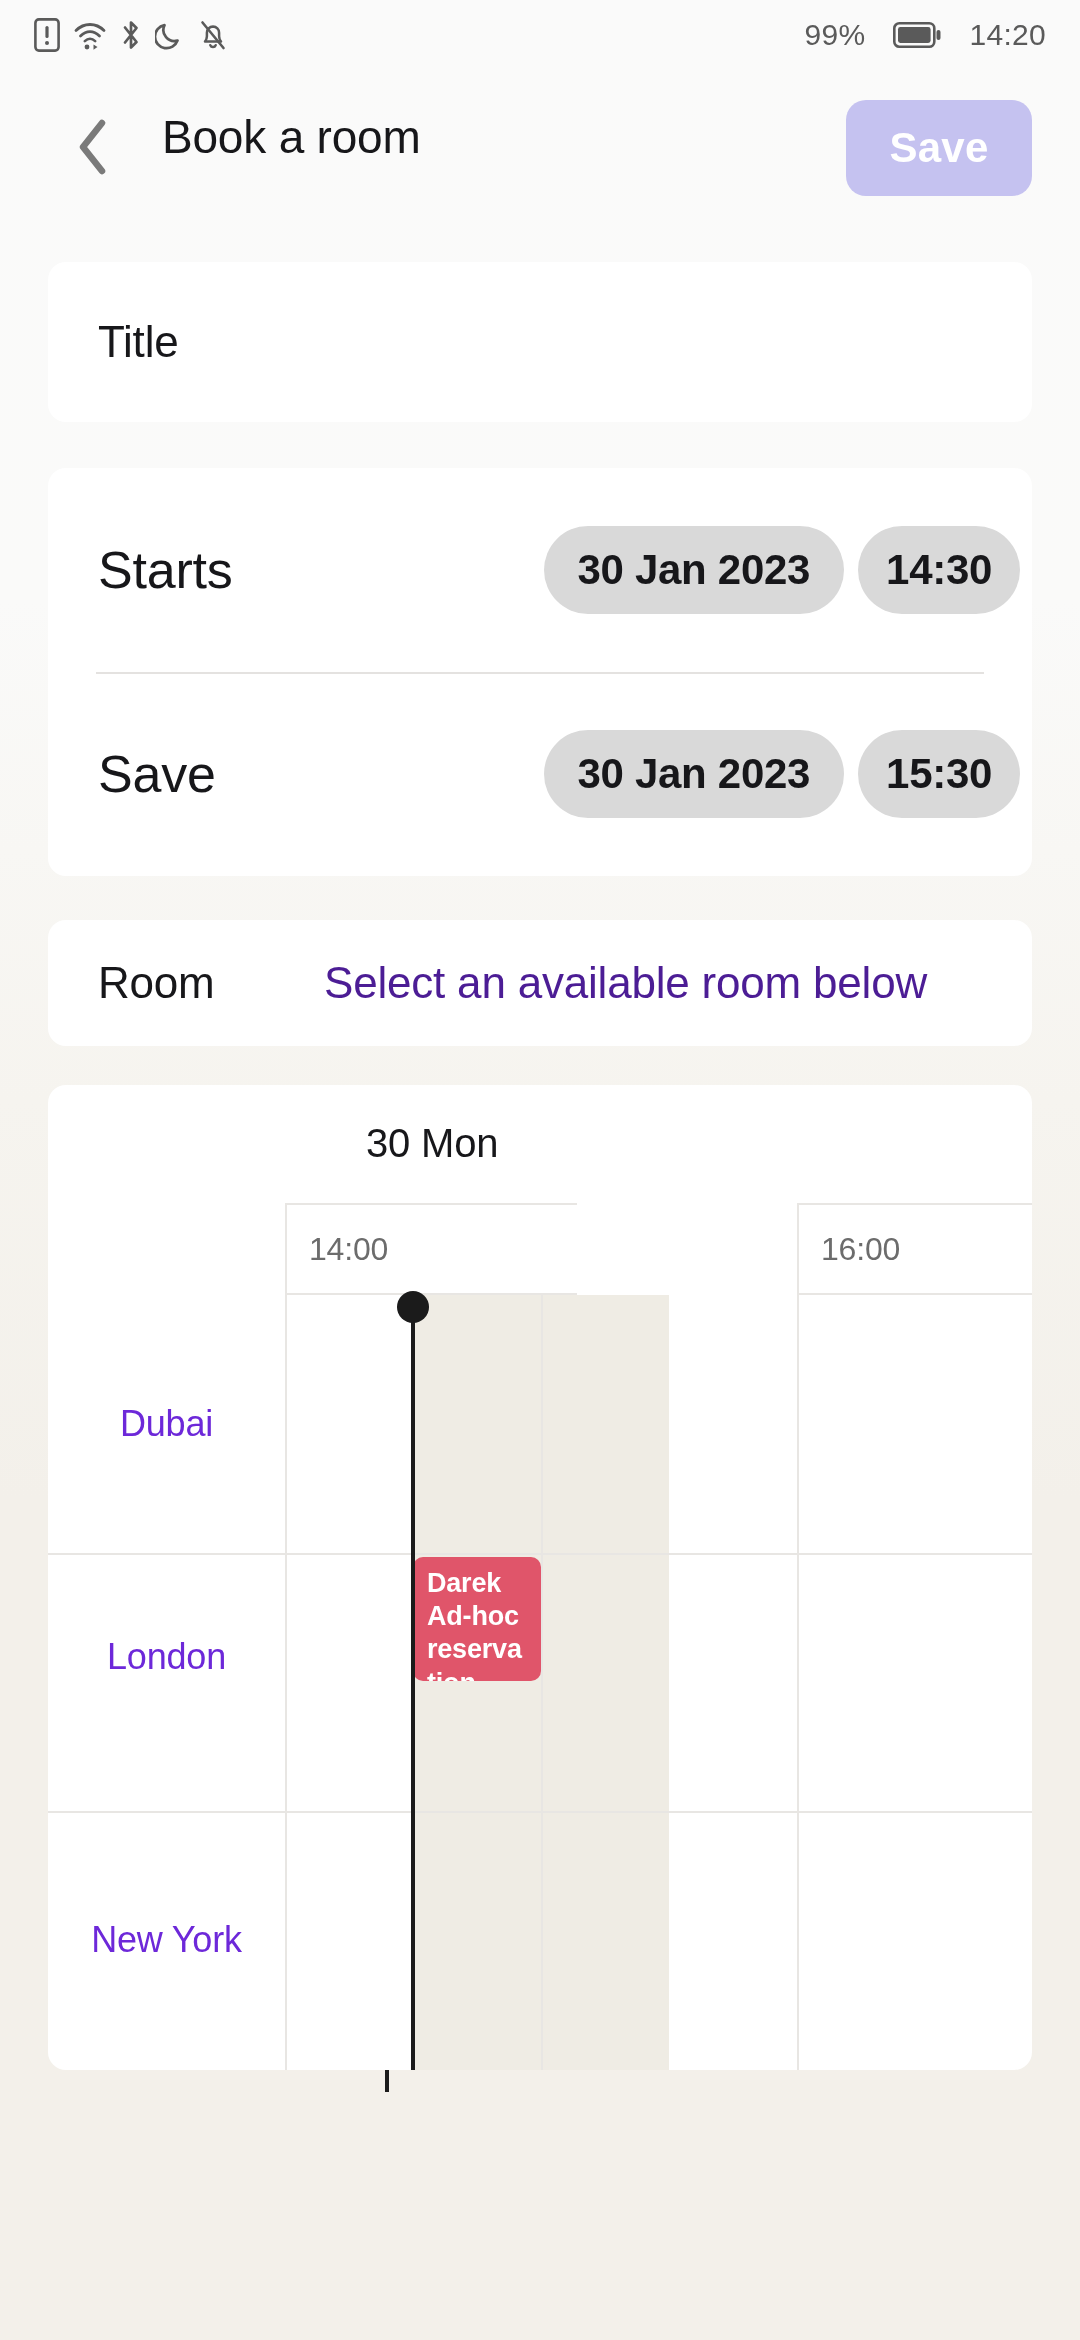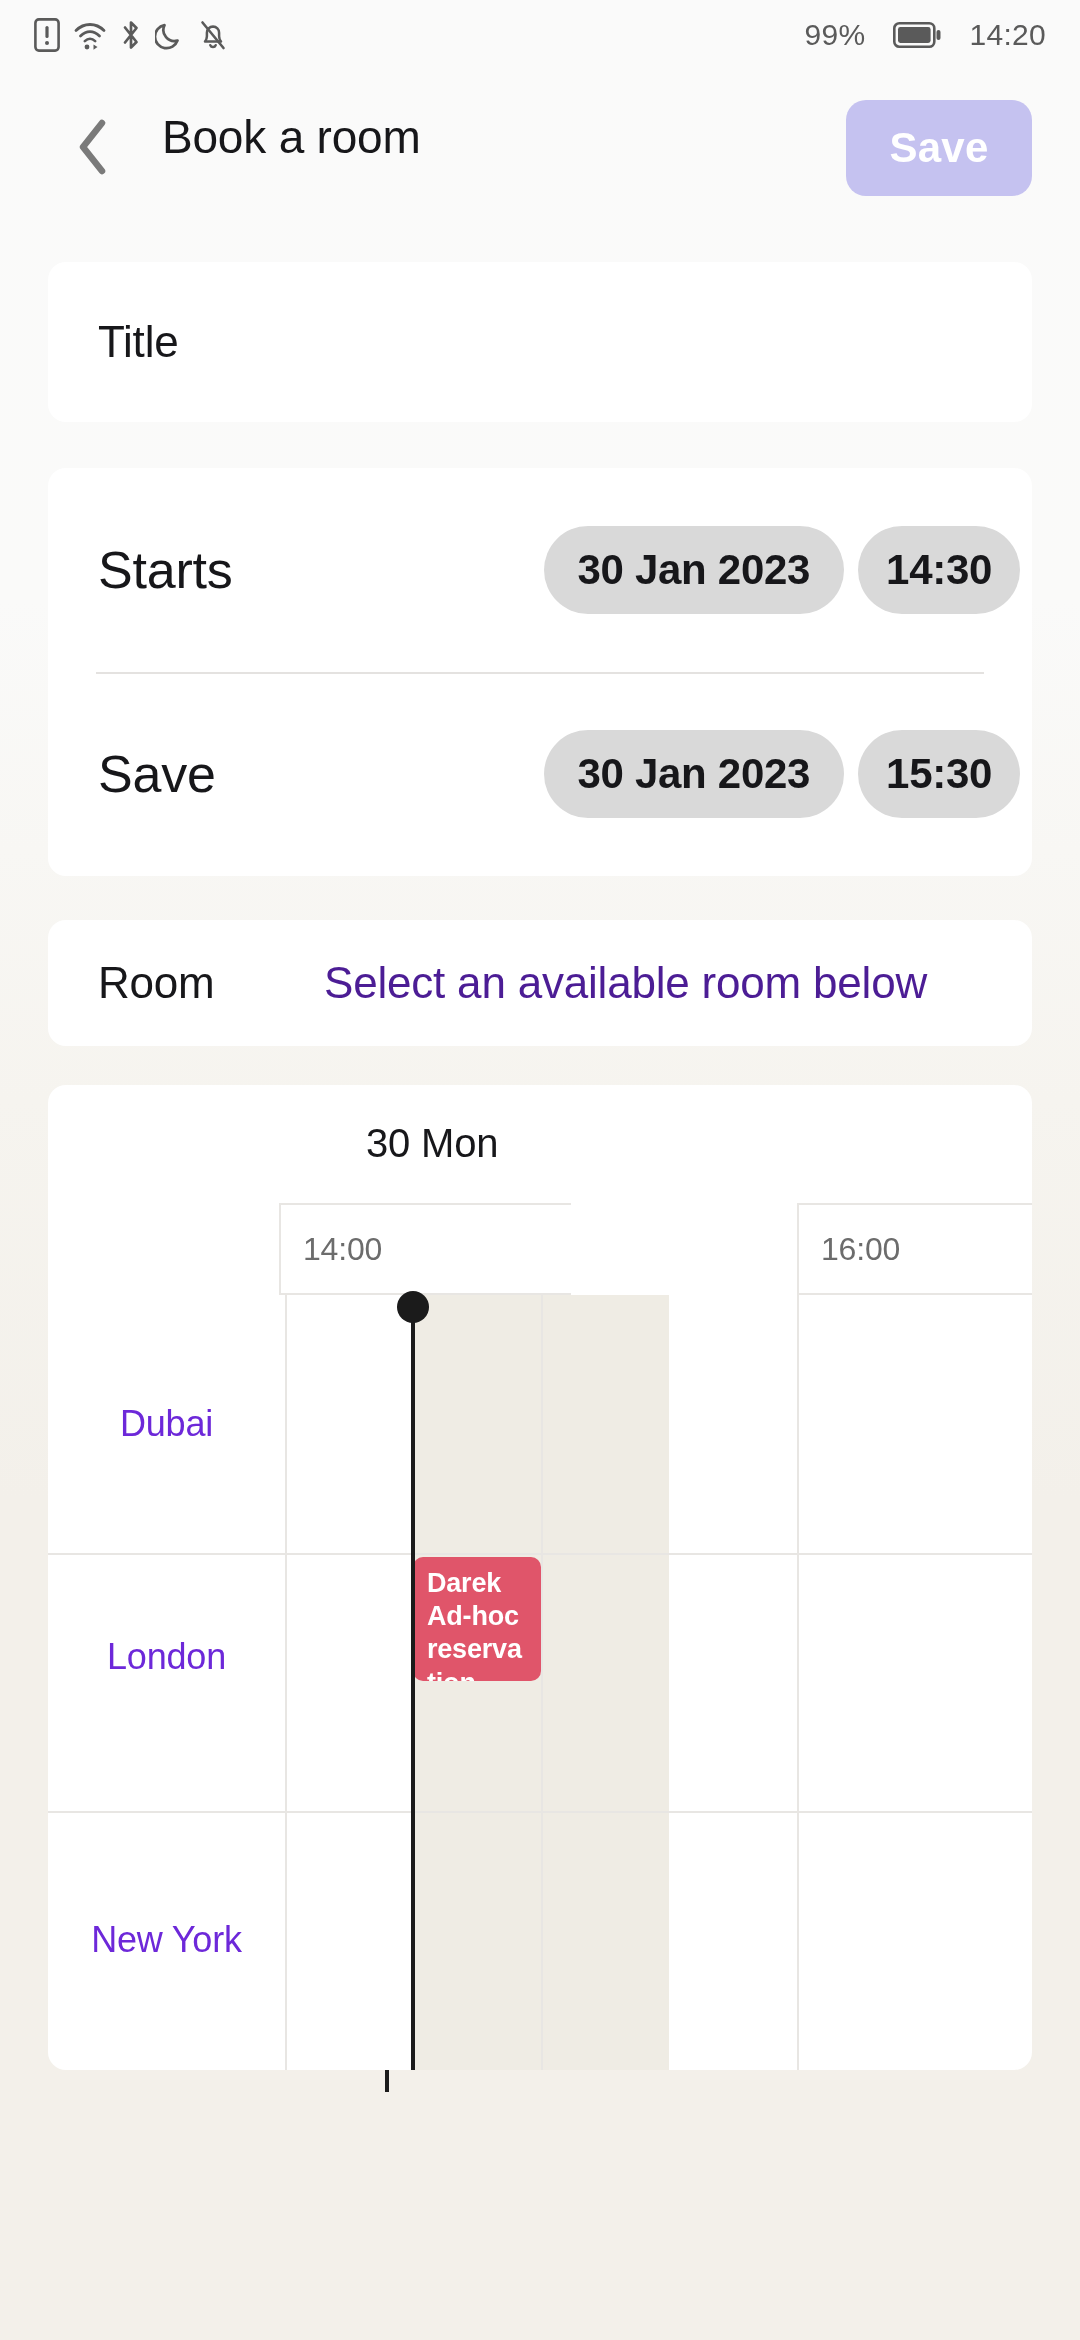--- a/index.html
+++ b/index.html
@@ -239,21 +239,21 @@
 
   <div class="card" id="card-room">
     <div id="room-label">Room</div>
     <div id="room-placeholder">Select an available room below</div>
   </div>
 
   <div class="card" id="card-calendar">
     <div id="cal-daylabel">30 Mon</div>
     <div id="cal-grid">
         <div id="cal-selection" style="left: 365px; width: 256px; top: 210px; height: 775px; background: rgb(239, 236, 228);"></div>
-        <div class="cal-timehdr" style="left: 231px; width: 292px;">
+        <div class="cal-timehdr" style="left: 237px; width: 292px;">
           <span>14:00</span>
         </div>
         <div class="cal-timehdr" style="left: 749px; width: 256px;">
           <span>16:00</span>
         </div>
         <div class="cal-collineV" style="left: 237px; height: 775px;"></div>
         <div class="cal-collineV" style="left: 493px; height: 775px;"></div>
         <div class="cal-collineV" style="left: 749px; height: 775px;"></div>
         <div class="cal-roomlabel" style="top: 210px; height: 258px;">Dubai</div>
         <div class="cal-rowline" style="top: 468px;"></div>

